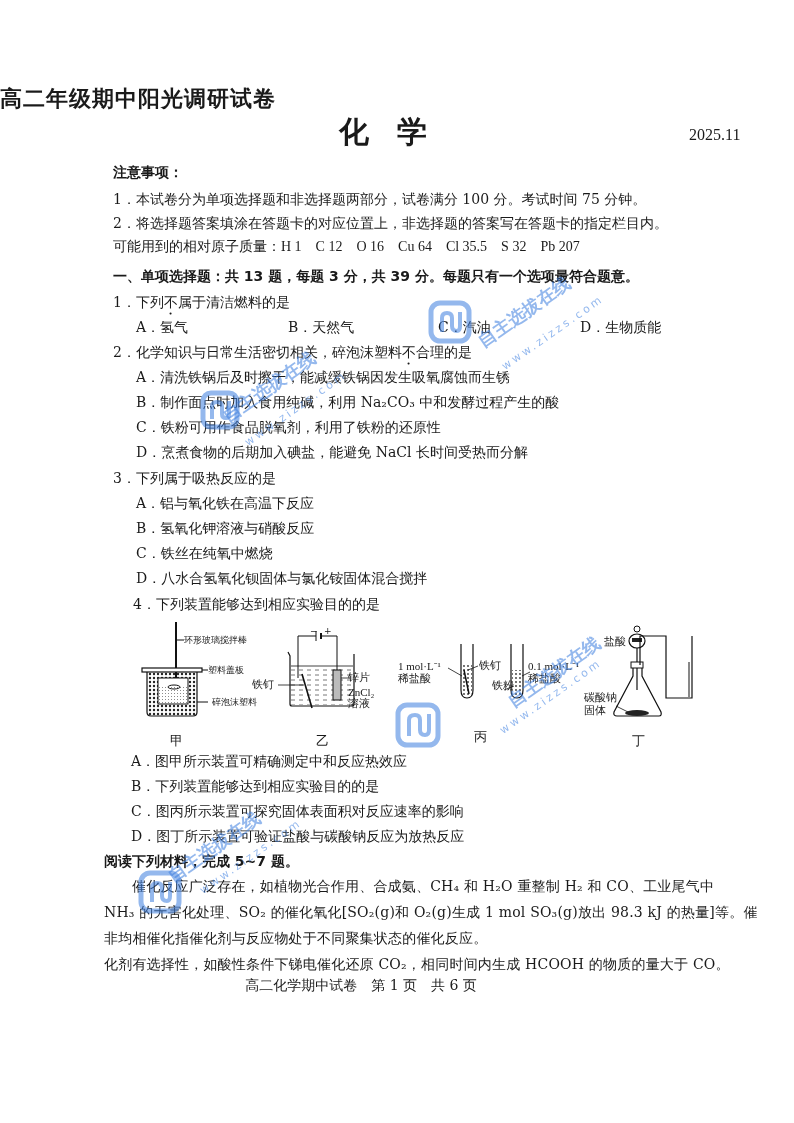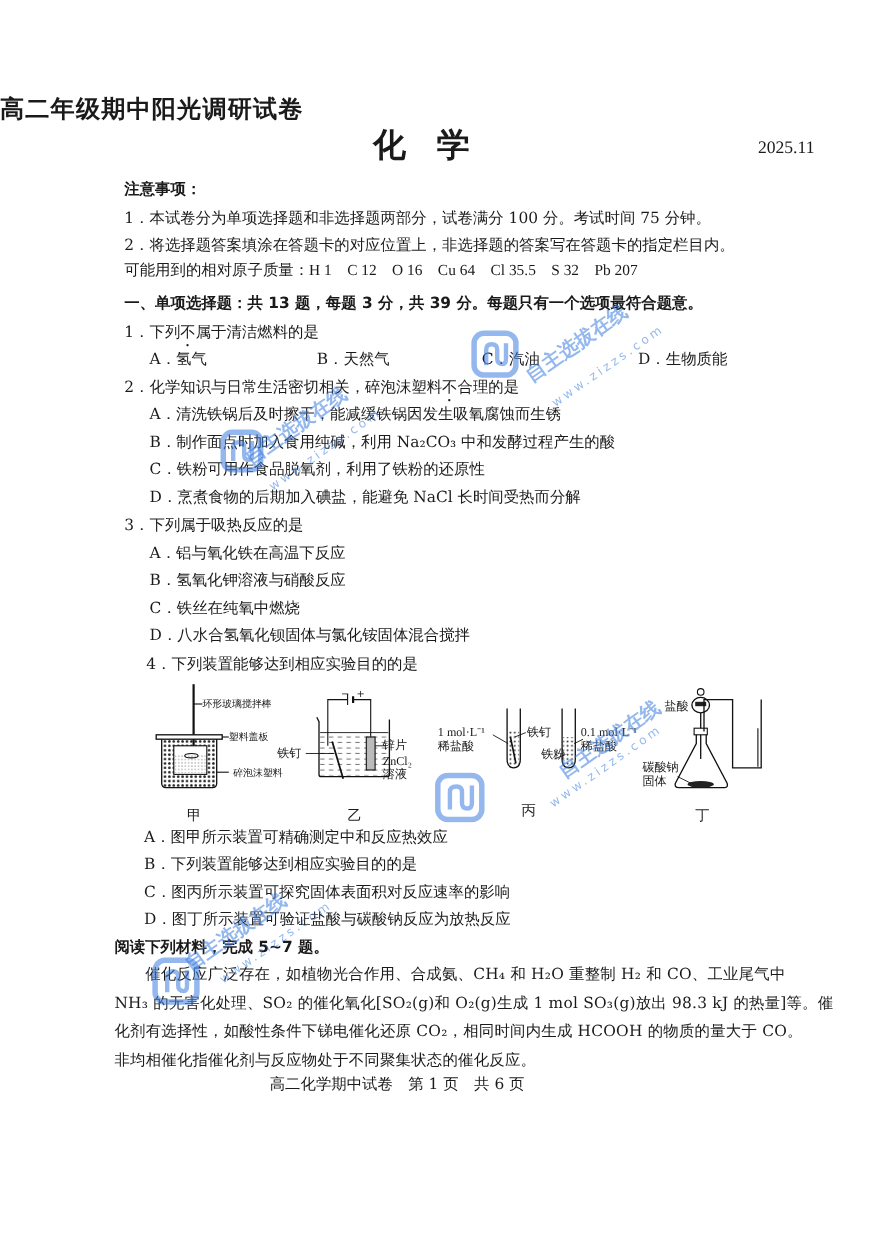--- a/index.html
+++ b/index.html
@@ -173,22 +173,22 @@
 
 <div class="abs opt" style="top:751px; left:131px;">A．图甲所示装置可精确测定中和反应热效应</div>
 <div class="abs opt" style="top:776px; left:131px;">B．下列装置能够达到相应实验目的的是</div>
 <div class="abs opt" style="top:801px; left:131px;">C．图丙所示装置可探究固体表面积对反应速率的影响</div>
 <div class="abs opt" style="top:826px; left:131px;">D．图丁所示装置可验证盐酸与碳酸钠反应为放热反应</div>
 
 <div class="abs line bold" style="top:851px; left:104px;">阅读下列材料，完成 5~7 题。</div>
 <div class="abs" style="left:104px; top:873px; width:660px; font-size:14px; line-height:26px; letter-spacing:0.2px;">
   <div style="padding-left:28px; white-space:nowrap;">催化反应广泛存在，如植物光合作用、合成氨、CH₄ 和 H₂O 重整制 H₂ 和 CO、工业尾气中</div>
   <div style="white-space:nowrap;">NH₃ 的无害化处理、SO₂ 的催化氧化[SO₂(g)和 O₂(g)生成 1 mol SO₃(g)放出 98.3 kJ 的热量]等。催</div>
+  <div style="white-space:nowrap;">非均相催化指催化剂与反应物处于不同聚集状态的催化反应。</div>
   <div style="white-space:nowrap;">化剂有选择性，如酸性条件下锑电催化还原 CO₂，相同时间内生成 HCOOH 的物质的量大于 CO。</div>
-  <div style="white-space:nowrap;">非均相催化指催化剂与反应物处于不同聚集状态的催化反应。</div>
 </div>
 
 <div class="abs footer">高二化学期中试卷　第 1 页　共 6 页</div>
 
 <div class="watermark" style="left:428px; top:300px;">
   <svg width="44" height="44">
       <rect x="3" y="3" width="38" height="38" rx="9" fill="none" stroke="#3d7fe0" stroke-width="5"></rect>
       <path d="M14 32 L14 18 Q14 13 19 13 Q24 13 24 18 L24 26 Q24 31 29 31 Q32 31 32 26 L32 12" fill="none" stroke="#3d7fe0" stroke-width="4"></path>
     </svg>
 </div>

